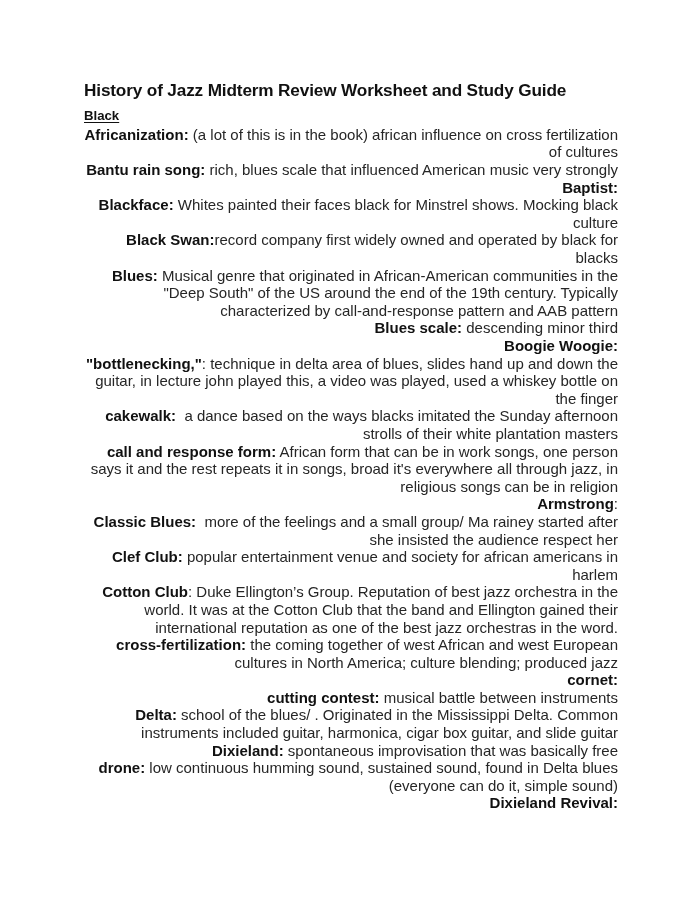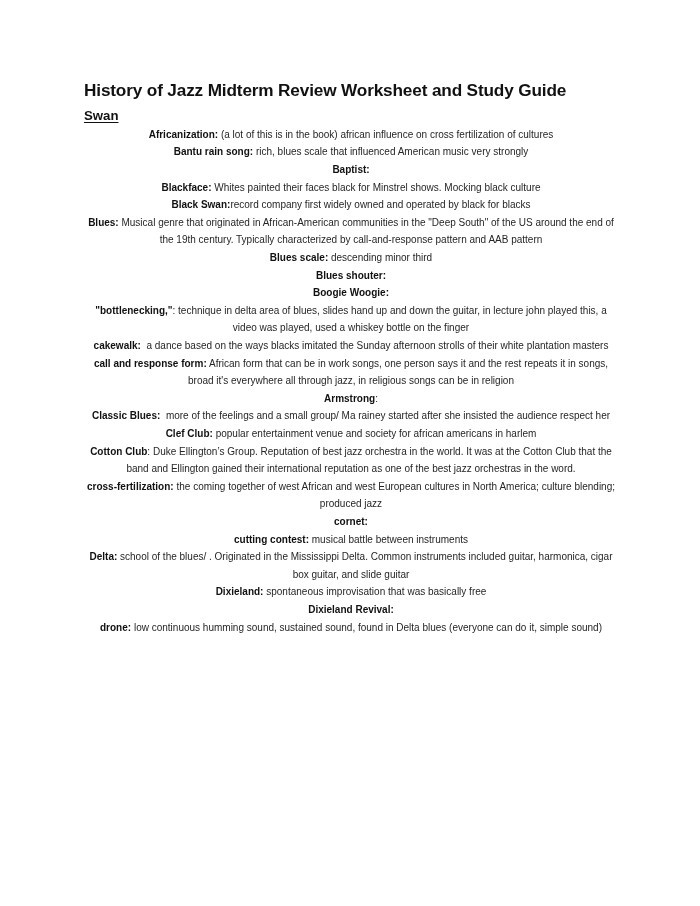--- a/index.html
+++ b/index.html
@@ -50,25 +50,25 @@
     color: #111111;
   }
 
   .terms-list {
     margin: 0;
     padding: 0;
     list-style: none;
   }
 
   .term-entry {
-    font-size: 10px;
+    font-size: 15px;
     line-height: 17.6px;
     margin: 0;
     padding: 0;
-    text-align: center;
+    text-align: right;
     color: #262626;
     white-space: pre-wrap;
   }
 
   .term-name {
     font-weight: bold;
     color: #111111;
   }
 
   .term-sep {
@@ -86,42 +86,41 @@
   }
 </style>
 </head>
 <body>
 
 <div class="page">
   <div class="content">
 
     <h1 class="doc-title">History of Jazz Midterm Review Worksheet and Study Guide</h1>
 
-    <h2 class="section-heading">Swan</h2>
+    <h2 class="section-heading">Black</h2>
 
     <div class="terms-list">
         <p class="term-entry"><span class="term-name">Africanization</span><span class="term-sep">:</span><span class="term-def"> (a lot of this is in the book) african influence on cross fertilization of cultures</span></p>
         <p class="term-entry"><span class="term-name">Bantu rain song</span><span class="term-sep">:</span><span class="term-def"> rich, blues scale that influenced American music very strongly</span></p>
         <p class="term-entry"><span class="term-name">Baptist</span><span class="term-sep">:</span><span class="term-def"></span></p>
         <p class="term-entry"><span class="term-name">Blackface</span><span class="term-sep">:</span><span class="term-def"> Whites painted their faces black for Minstrel shows. Mocking black culture</span></p>
         <p class="term-entry"><span class="term-name">Black Swan</span><span class="term-sep">:</span><span class="term-def">record company first widely owned and operated by black for blacks</span></p>
         <p class="term-entry"><span class="term-name">Blues</span><span class="term-sep">:</span><span class="term-def"> Musical genre that originated in African-American communities in the "Deep South" of the US around the end of the 19th century. Typically characterized by call-and-response pattern and AAB pattern</span></p>
         <p class="term-entry"><span class="term-name">Blues scale</span><span class="term-sep">:</span><span class="term-def"> descending minor third</span></p>
-        <p class="term-entry"><span class="term-name">Blues shouter</span><span class="term-sep">:</span><span class="term-def"></span></p>
         <p class="term-entry"><span class="term-name">Boogie Woogie</span><span class="term-sep">:</span><span class="term-def"></span></p>
         <p class="term-entry"><span class="term-name">"bottlenecking,"</span><span class="term-sep light">:</span><span class="term-def"> technique in delta area of blues, slides hand up and down the guitar, in lecture john played this, a video was played, used a whiskey bottle on the finger</span></p>
         <p class="term-entry"><span class="term-name">cakewalk</span><span class="term-sep">:</span><span class="term-def">  a dance based on the ways blacks imitated the Sunday afternoon strolls of their white plantation masters</span></p>
         <p class="term-entry"><span class="term-name">call and response form</span><span class="term-sep">:</span><span class="term-def"> African form that can be in work songs, one person says it and the rest repeats it in songs, broad it's everywhere all through jazz, in religious songs can be in religion</span></p>
         <p class="term-entry"><span class="term-name">Armstrong</span><span class="term-sep light">:</span><span class="term-def"></span></p>
         <p class="term-entry"><span class="term-name">Classic Blues</span><span class="term-sep">:</span><span class="term-def">  more of the feelings and a small group/ Ma rainey started after she insisted the audience respect her</span></p>
         <p class="term-entry"><span class="term-name">Clef Club</span><span class="term-sep">:</span><span class="term-def"> popular entertainment venue and society for african americans in harlem</span></p>
         <p class="term-entry"><span class="term-name">Cotton Club</span><span class="term-sep light">:</span><span class="term-def"> Duke Ellington’s Group. Reputation of best jazz orchestra in the world. It was at the Cotton Club that the band and Ellington gained their international reputation as one of the best jazz orchestras in the word.</span></p>
         <p class="term-entry"><span class="term-name">cross-fertilization</span><span class="term-sep">:</span><span class="term-def"> the coming together of west African and west European cultures in North America; culture blending; produced jazz</span></p>
         <p class="term-entry"><span class="term-name">cornet</span><span class="term-sep">:</span><span class="term-def"></span></p>
         <p class="term-entry"><span class="term-name">cutting contest</span><span class="term-sep">:</span><span class="term-def"> musical battle between instruments</span></p>
         <p class="term-entry"><span class="term-name">Delta</span><span class="term-sep">:</span><span class="term-def"> school of the blues/ . Originated in the Mississippi Delta. Common instruments included guitar, harmonica, cigar box guitar, and slide guitar</span></p>
         <p class="term-entry"><span class="term-name">Dixieland</span><span class="term-sep">:</span><span class="term-def"> spontaneous improvisation that was basically free</span></p>
+        <p class="term-entry"><span class="term-name">drone</span><span class="term-sep">:</span><span class="term-def"> low continuous humming sound, sustained sound, found in Delta blues (everyone can do it, simple sound)</span></p>
         <p class="term-entry"><span class="term-name">Dixieland Revival</span><span class="term-sep">:</span><span class="term-def"></span></p>
-        <p class="term-entry"><span class="term-name">drone</span><span class="term-sep">:</span><span class="term-def"> low continuous humming sound, sustained sound, found in Delta blues (everyone can do it, simple sound)</span></p>
       </div>
 
   </div>
 </div>
 
 </body></html>

